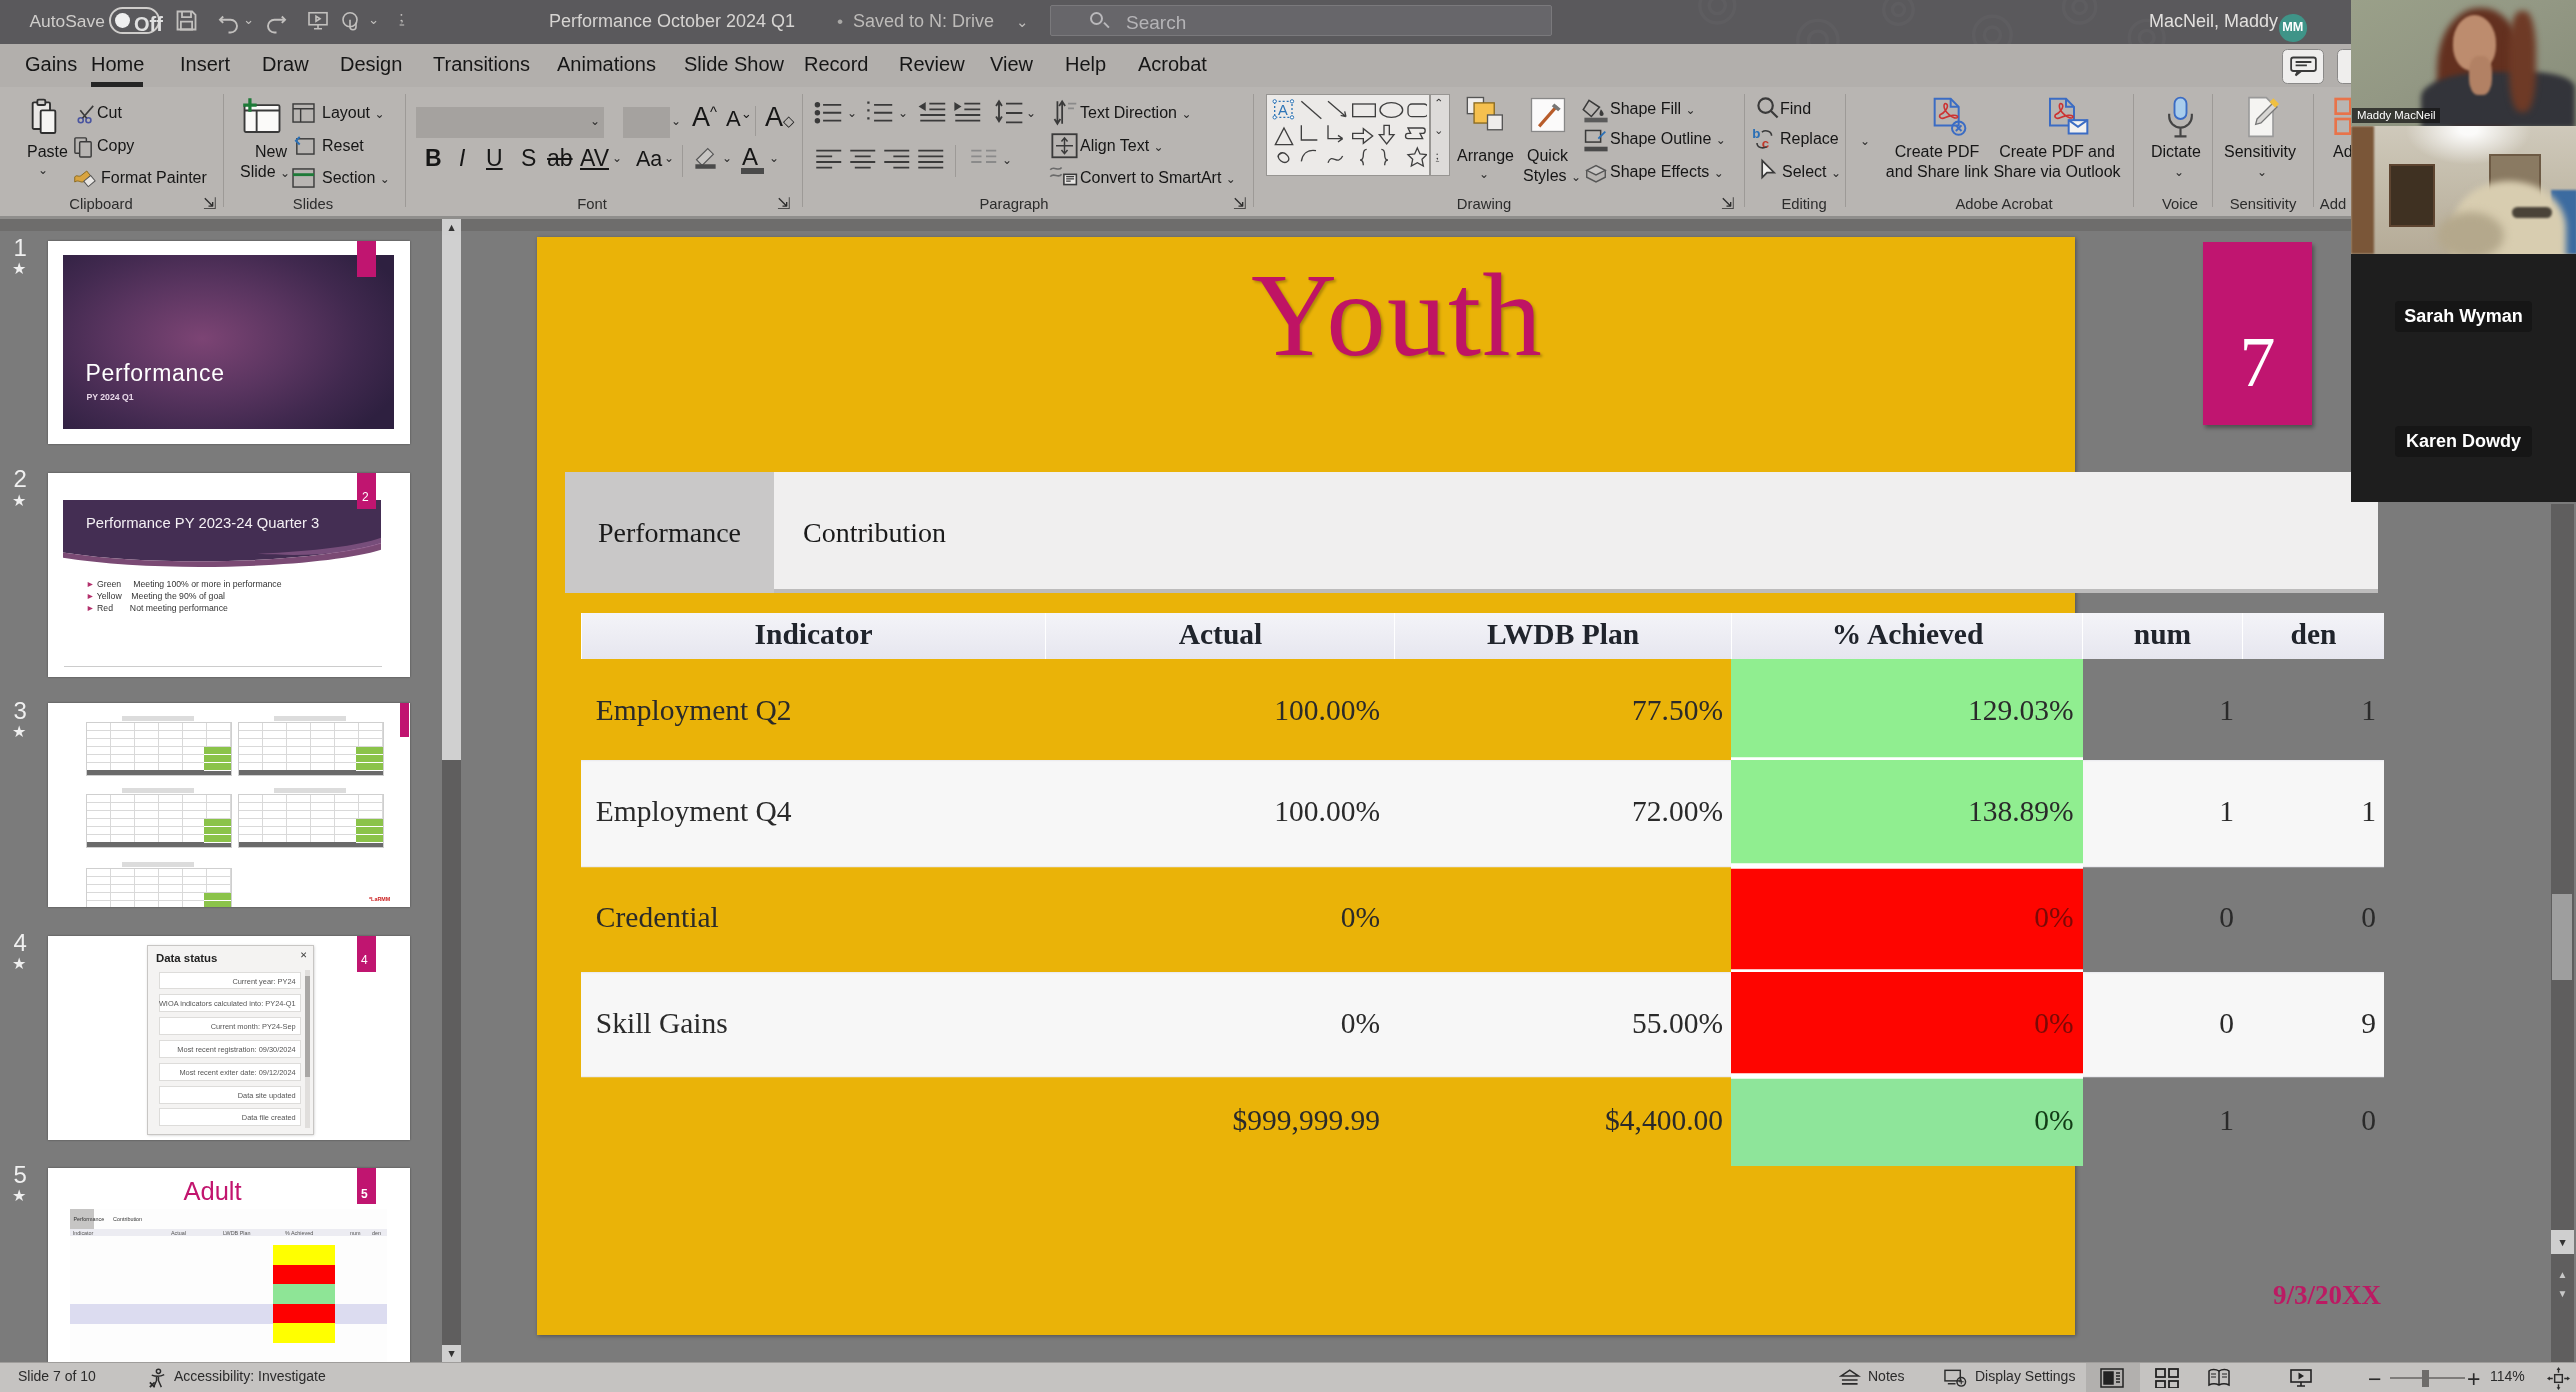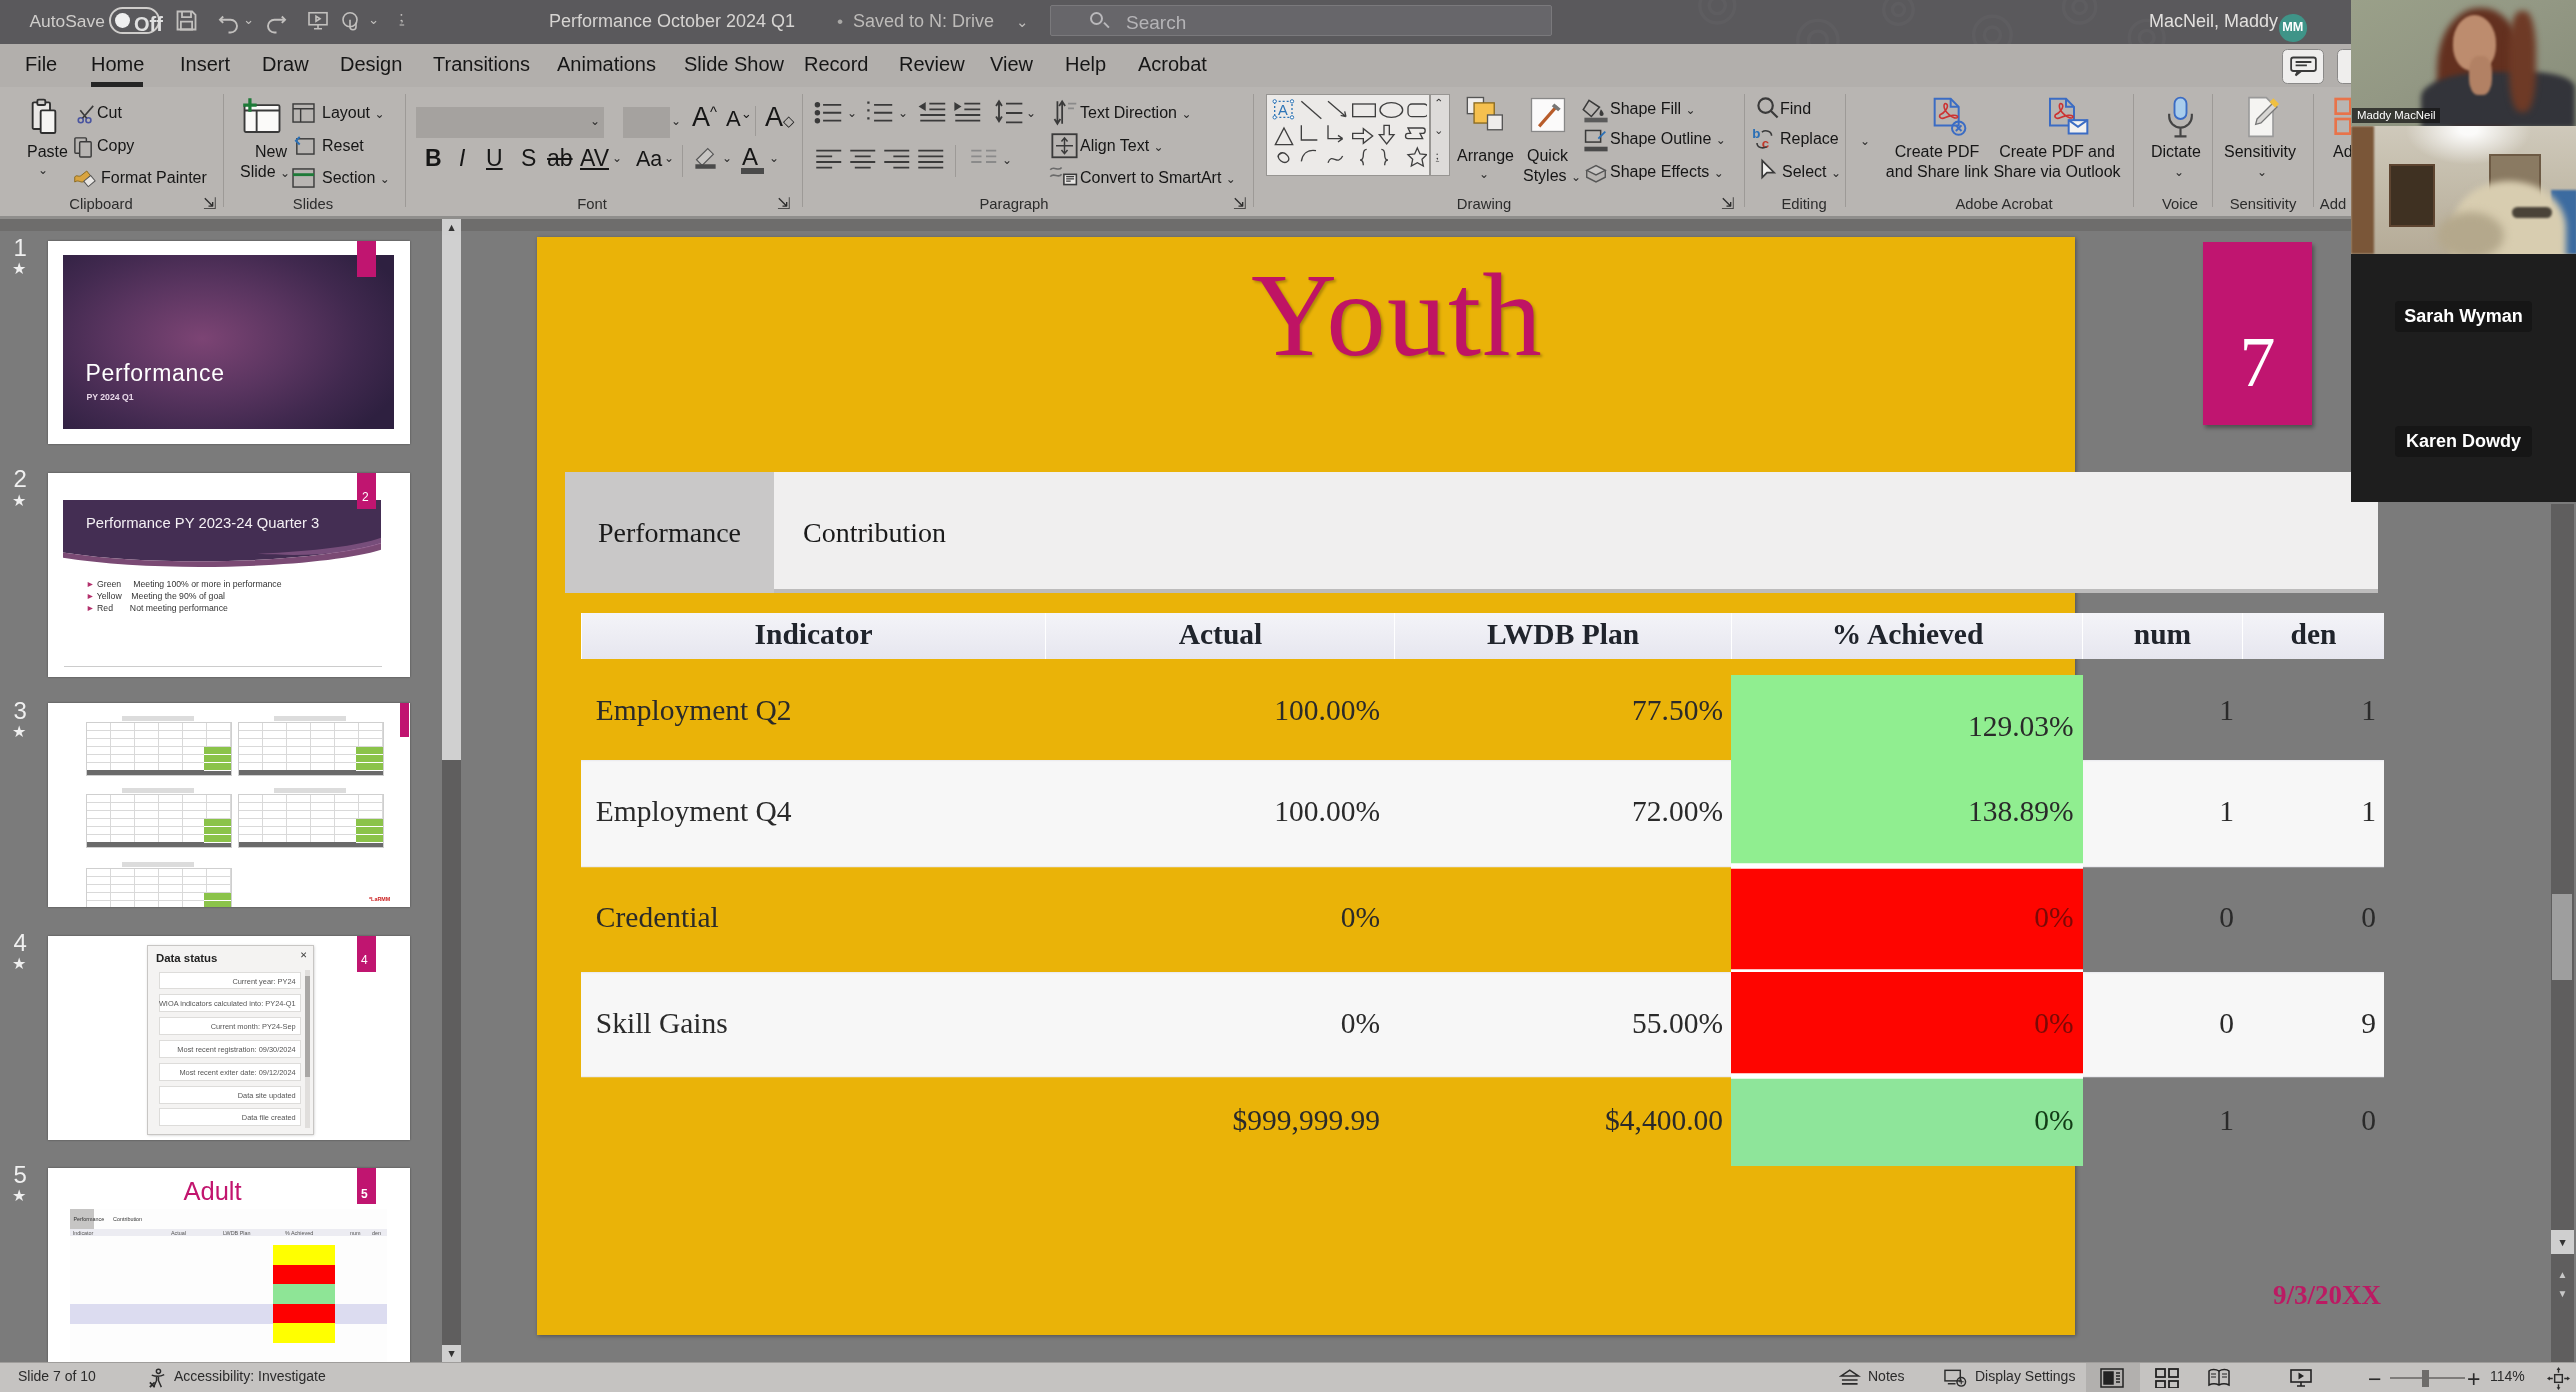--- a/index.html
+++ b/index.html
@@ -164,21 +164,21 @@
     <span class="tbicon" style="left:1016px;top:13.4px;font-size:14.8px;color:#bdbbb9;">⌄</span>
     <div id="searchbox">
         <div class="mag"></div>
         <div class="stxt">Search</div>
       </div>
     <span class="tb-txt" style="left:2149px;color:#e2e0de;">MacNeil, Maddy</span>
     <div class="abs" style="left:2279px;top:14px;width:27.5px;height:27.5px;border-radius:50%;background:#3f9488;color:#fff;font-size:12.7px;font-weight:bold;text-align:center;line-height:27.5px;">MM</div>
 
   </div>
   <div id="tabrow" class="abs">
-    <span class="rtab" style="left:25px;">File</span>
+    <span class="rtab" style="left:25px;">Gains</span>
     <span class="rtab" style="left:91px;">Home</span>
     <span class="rtab" style="left:180px;">Insert</span>
     <span class="rtab" style="left:262px;">Draw</span>
     <span class="rtab" style="left:340px;">Design</span>
     <span class="rtab" style="left:433px;">Transitions</span>
     <span class="rtab" style="left:557px;">Animations</span>
     <span class="rtab" style="left:684px;">Slide Show</span>
     <span class="rtab" style="left:804px;">Record</span>
     <span class="rtab" style="left:899px;">Review</span>
     <span class="rtab" style="left:990px;">View</span>
@@ -602,21 +602,21 @@
           <div class="hdrcell" style="left:464px;width:350px;">Actual</div>
           <div class="hdrcell" style="left:813px;width:337px;">LWDB Plan</div>
           <div class="hdrcell" style="left:1150px;width:352px;">% Achieved</div>
           <div class="hdrcell" style="left:1501px;width:160px;">num</div>
           <div class="hdrcell" style="left:1661px;width:142px;">den</div>
         </div>
         <div class="trow" style="top:46px;height:101px;">
           <div class="tcell" style="left:14.8px;">Employment Q2</div>
           <div class="tcell num-r" style="left:464px;width:335px;">100.00%</div>
           <div class="tcell num-r" style="left:813px;width:329px;">77.50%</div>
-          <div class="tcell num-r" style="left:1150px;width:352px;background:#90ee90;padding-right:9.4px;box-shadow:inset 0 -2.7px 0 #ffffff;margin-top:16px;">129.03%</div>
+          <div class="tcell num-r" style="left:1150px;width:352px;background:#90ee90;padding-right:9.4px;box-shadow:inset 0 -2.7px 0 #ffffff;">129.03%</div>
           <div class="tcell num-r" style="left:1501px;width:152px;">1</div>
           <div class="tcell num-r" style="left:1661px;width:134px;">1</div>
         </div>
         <div class="trow" style="top:147px;height:106px;background:#f7f7f7;box-shadow:inset 0 1.3px 0 #ececf0;">
           <div class="tcell" style="left:14.8px;">Employment Q4</div>
           <div class="tcell num-r" style="left:464px;width:335px;">100.00%</div>
           <div class="tcell num-r" style="left:813px;width:329px;">72.00%</div>
           <div class="tcell num-r" style="left:1150px;width:352px;background:#90ee90;padding-right:9.4px;box-shadow:inset 0 -2.7px 0 #ffffff;">138.89%</div>
           <div class="tcell num-r" style="left:1501px;width:152px;">1</div>
           <div class="tcell num-r" style="left:1661px;width:134px;">1</div>

